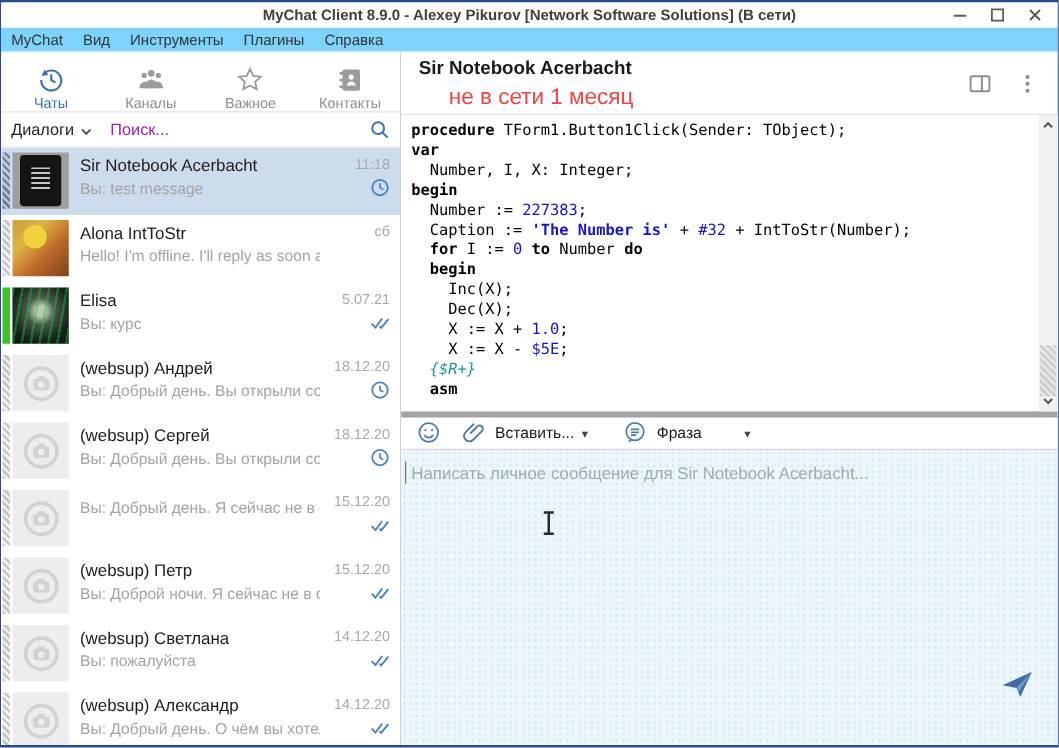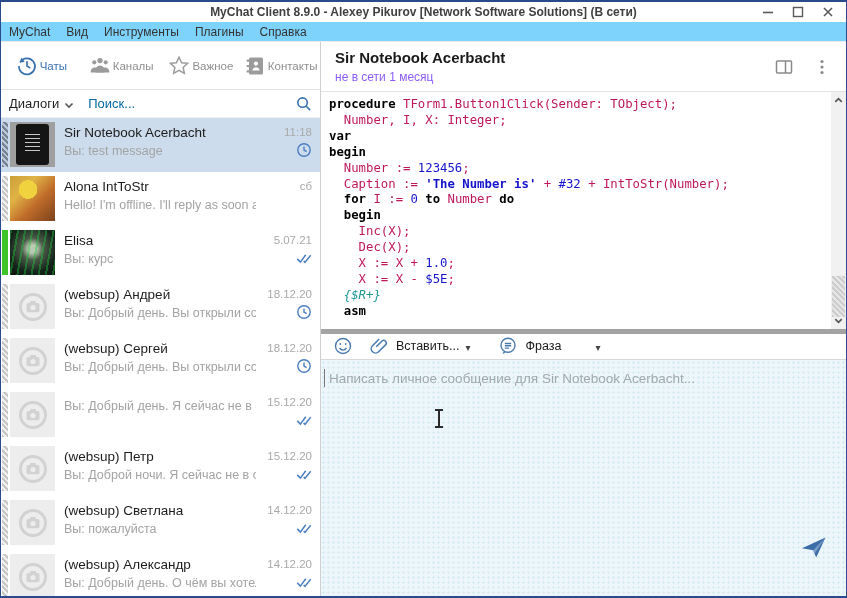--- a/index.html
+++ b/index.html
@@ -22,33 +22,33 @@
     background:#7dd3fc; border-bottom:1px solid #ebebeb; }
   .menu-item { font-size:12px; color:#333; cursor:default; }
 
   
   .content { flex:1; display:flex; min-height:0; }
   .left-panel { width:320px; flex:none; display:flex; flex-direction:column; border-right:1px solid #cfcfcf; background:#fff; }
   .right-panel { flex:1; display:flex; flex-direction:column; min-width:0; background:#fff; }
 
   
   .tool-tabs { height:48px; flex:none; display:flex; border-bottom:1px solid #e3e3e3; }
-  .tool-tab { flex:1; display:flex; align-items:center; justify-content:center; gap:1px; color:#9b9b9b; }
+  .tool-tab { flex:1; display:flex; flex-direction:column; align-items:center; justify-content:flex-end; gap:1px; color:#9b9b9b; }
   .tool-tab .tt-icon { width:24px; height:24px; }
   .tool-tab .tt-icon svg { width:24px; height:24px; }
   .tool-tab .tt-label { font-size:11.5px; color:#8f8f8f; }
   .tool-tab.active { color:#3a72b0; }
   .tool-tab.active .tt-label { color:#3a72b0; }
 
   
   .filter-row { height:28px; flex:none; display:flex; align-items:center; padding:0 8px; border-bottom:1px solid #ededed; }
   .filter-label { font-size:13px; color:#1f1f1f; }
   .filter-chevron { width:14px; height:14px; color:#555; margin:2px 4px 0 3px; }
   .filter-chevron svg { width:14px; height:14px; }
-  .search-box { flex:1; font-size:13px; color:#0369a1; padding-left:8px; }
+  .search-box { flex:1; font-size:13px; color:#a21caf; padding-left:8px; }
   .search-icon { width:17px; height:17px; color:#3a72b0; }
   .search-icon svg { width:17px; height:17px; }
 
   
   .chat-list { flex:1; overflow:hidden; }
   .chat-item { height:54px; display:flex; padding-right:8px; background:#fff; }
   .chat-item.selected { background:#cddcec; }
   .stripe { flex:none; width:6px; height:45px; margin:4px 1px 0 1px; }
   .stripe.offline { background:repeating-linear-gradient(45deg,#c6c6c6 0 2px,#f0f0f0 2px 4px); }
   .stripe.online  { background:#3ec428; }
@@ -71,33 +71,33 @@
   .ci-preview { font-size:12.5px; color:#a3a3a3; margin-top:4px; white-space:nowrap; overflow:hidden; }
   .ci-meta { flex:none; width:56px; display:flex; flex-direction:column; align-items:flex-end; padding-top:8px; }
   .ci-time { font-size:11.5px; color:#a9a9a9; }
   .ci-status { margin-top:4px; height:16px; color:#4a7fc1; }
   .ci-status svg { width:16px; height:16px; }
 
   
   .chat-header { height:50px; flex:none; border-bottom:1px solid #e3e3e3; display:flex; align-items:center; padding:0 14px; }
   .ch-texts { flex:1; min-width:0; }
   .ch-name { font-size:15px; font-weight:bold; color:#1a1a1a; }
-  .ch-status { font-size:12px; color:#8b5cf6; margin-top:4px; }
+  .ch-status { font-size:18px; color:#ef4444; margin-top:4px;margin-left:24px; }
   .ch-icons { display:flex; align-items:center; gap:18px; color:#8a8a8a; }
   .ch-icons .hicon { width:20px; height:20px; }
   .ch-icons svg { width:20px; height:20px; }
 
   
   .messages-wrap { flex:1; position:relative; min-height:0; background:#fff; }
   .messages { position:absolute; left:0; top:0; bottom:0; right:15px; overflow:hidden; }
   .code-message { position:relative; padding:5px 8px 2px 8px; }
   .code-block { font-family:"DejaVu Sans Mono", monospace; font-size:12.3px; line-height:15.9px; color:#000; }
   .code-line { white-space:pre; }
   .tok-kw { font-weight:bold; color:#000; }
-  .tok-pl { color:#be185d; }
+  .tok-pl { color:#000000; }
   .tok-num { color:#1414cc; }
   .tok-str { color:#1414cc; font-weight:bold; }
   .tok-dir { color:#1d9696; font-style:italic; }
 
   
   .v-scrollbar { position:absolute; right:0; top:0; bottom:0; width:15px; background:#f1f1f1; }
   .sb-arrow { position:absolute; left:0; width:15px; height:15px; display:flex; align-items:center; justify-content:center; color:#555; }
   .sb-arrow svg { width:11px; height:11px; }
   .sb-up { top:1px; } .sb-down { bottom:1px; }
   .sb-thumb { position:absolute; left:1px; right:1px; top:78%; height:17%;
@@ -421,24 +421,24 @@
               </svg></span>
         </div>
       </div>
 
       <div class="messages-wrap">
         <div class="messages">
 
           <div class="code-message">
             <div class="code-block">
                 <div class="code-line"><span class="tok-kw">procedure</span><span class="tok-pl"> TForm1.Button1Click(Sender: TObject);</span></div>
+                <div class="code-line"><span class="tok-kw">var</span></div>
                 <div class="code-line"><span class="tok-pl">  Number, I, X: Integer;</span></div>
-                <div class="code-line"><span class="tok-kw">var</span></div>
                 <div class="code-line"><span class="tok-kw">begin</span></div>
-                <div class="code-line"><span class="tok-pl">  Number := </span><span class="tok-num">123456</span><span class="tok-pl">;</span></div>
+                <div class="code-line"><span class="tok-pl">  Number := </span><span class="tok-num">227383</span><span class="tok-pl">;</span></div>
                 <div class="code-line"><span class="tok-pl">  Caption := </span><span class="tok-str">'The Number is'</span><span class="tok-pl"> + </span><span class="tok-num">#32</span><span class="tok-pl"> + IntToStr(Number);</span></div>
                 <div class="code-line"><span class="tok-pl">  </span><span class="tok-kw">for</span><span class="tok-pl"> I := </span><span class="tok-num">0</span><span class="tok-pl"> </span><span class="tok-kw">to</span><span class="tok-pl"> Number </span><span class="tok-kw">do</span></div>
                 <div class="code-line"><span class="tok-pl">  </span><span class="tok-kw">begin</span></div>
                 <div class="code-line"><span class="tok-pl">    Inc(X);</span></div>
                 <div class="code-line"><span class="tok-pl">    Dec(X);</span></div>
                 <div class="code-line"><span class="tok-pl">    X := X + </span><span class="tok-num">1.0</span><span class="tok-pl">;</span></div>
                 <div class="code-line"><span class="tok-pl">    X := X - </span><span class="tok-num">$5E</span><span class="tok-pl">;</span></div>
                 <div class="code-line"><span class="tok-dir">  {$R+}</span></div>
                 <div class="code-line"><span class="tok-pl">  </span><span class="tok-kw">asm</span></div>
               </div>

